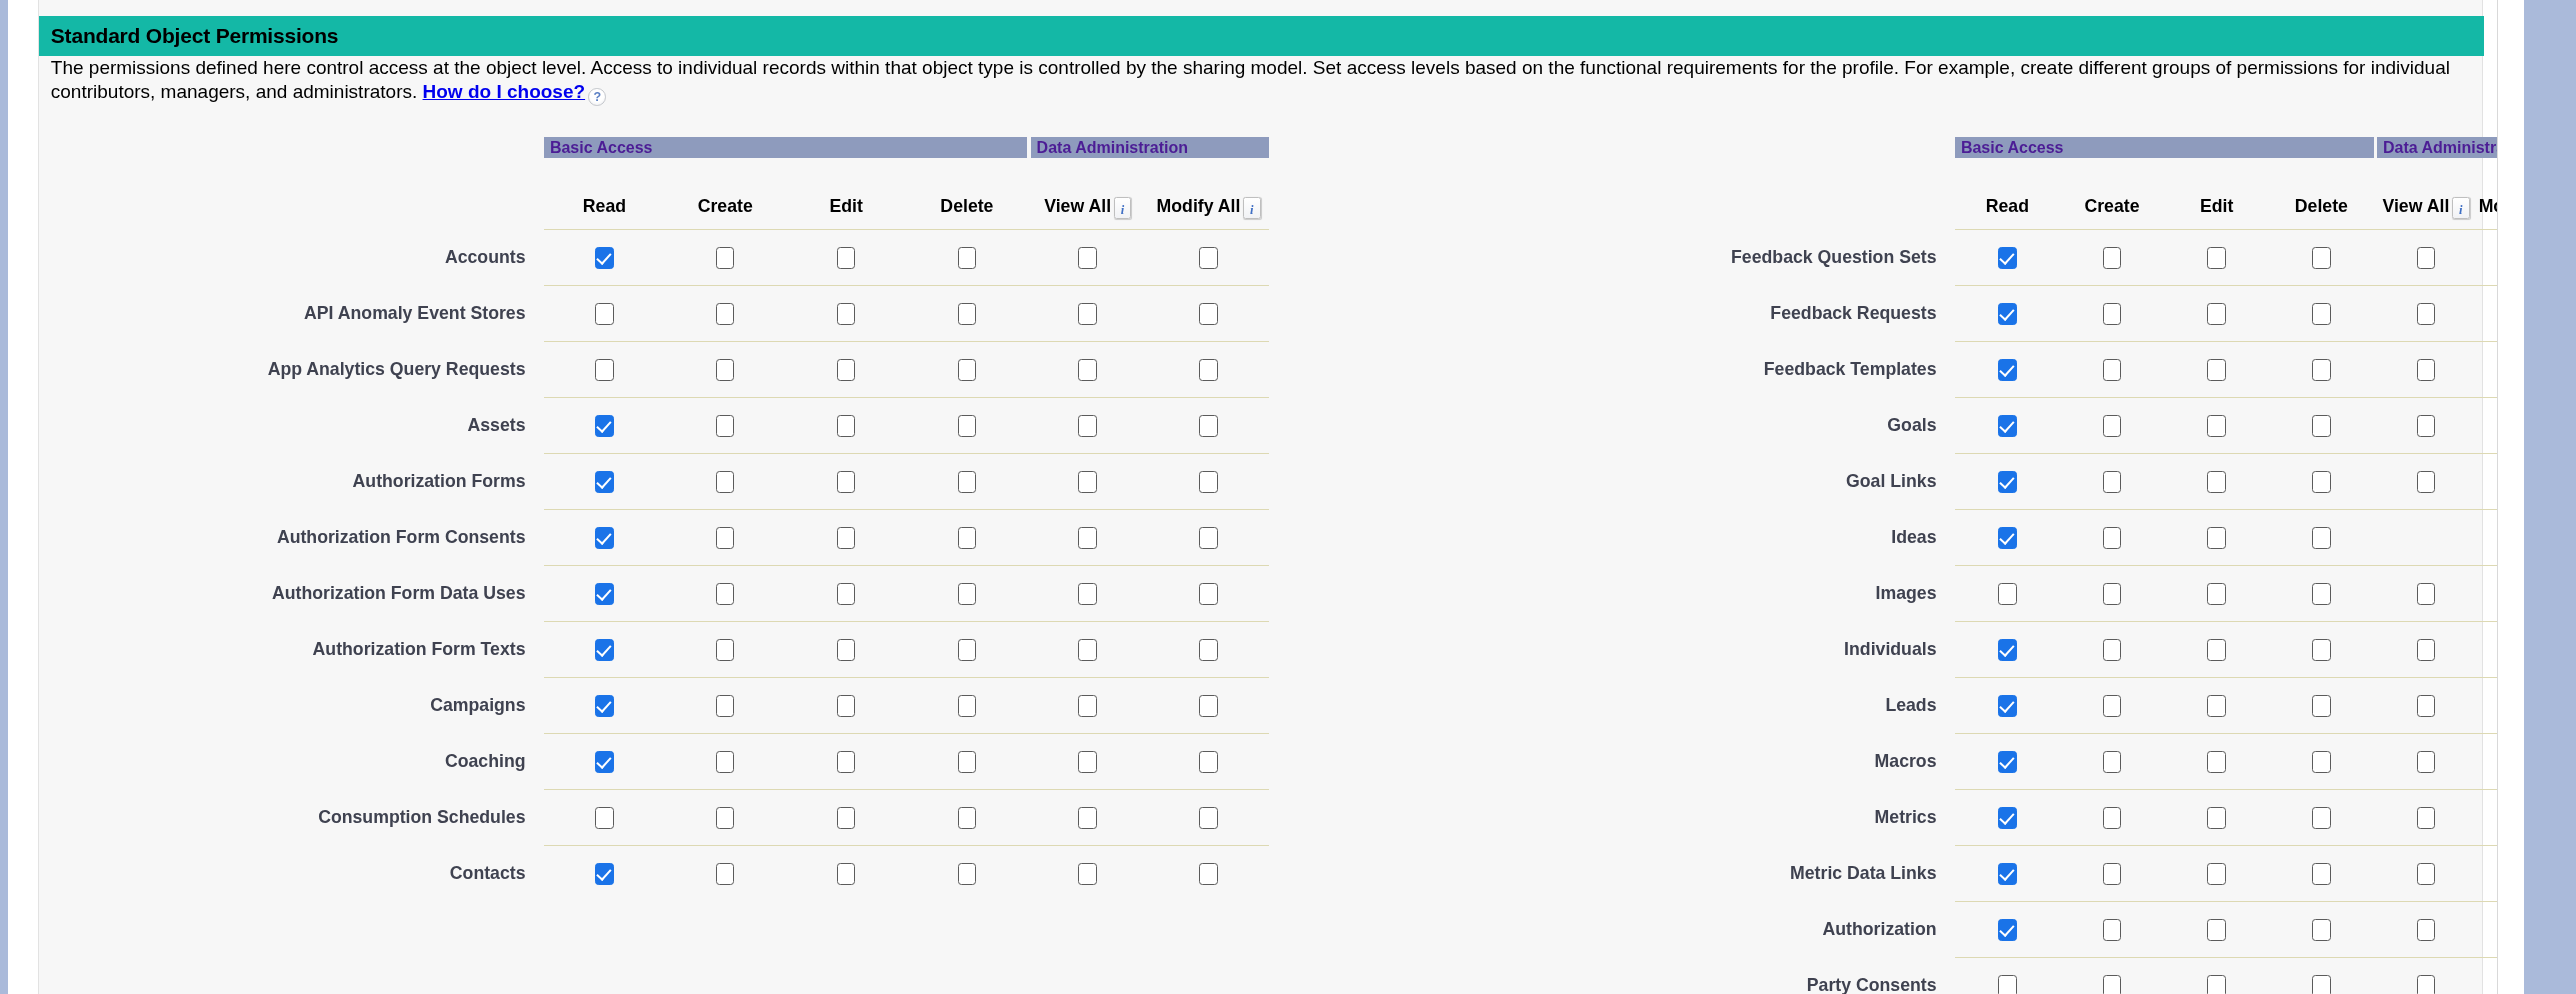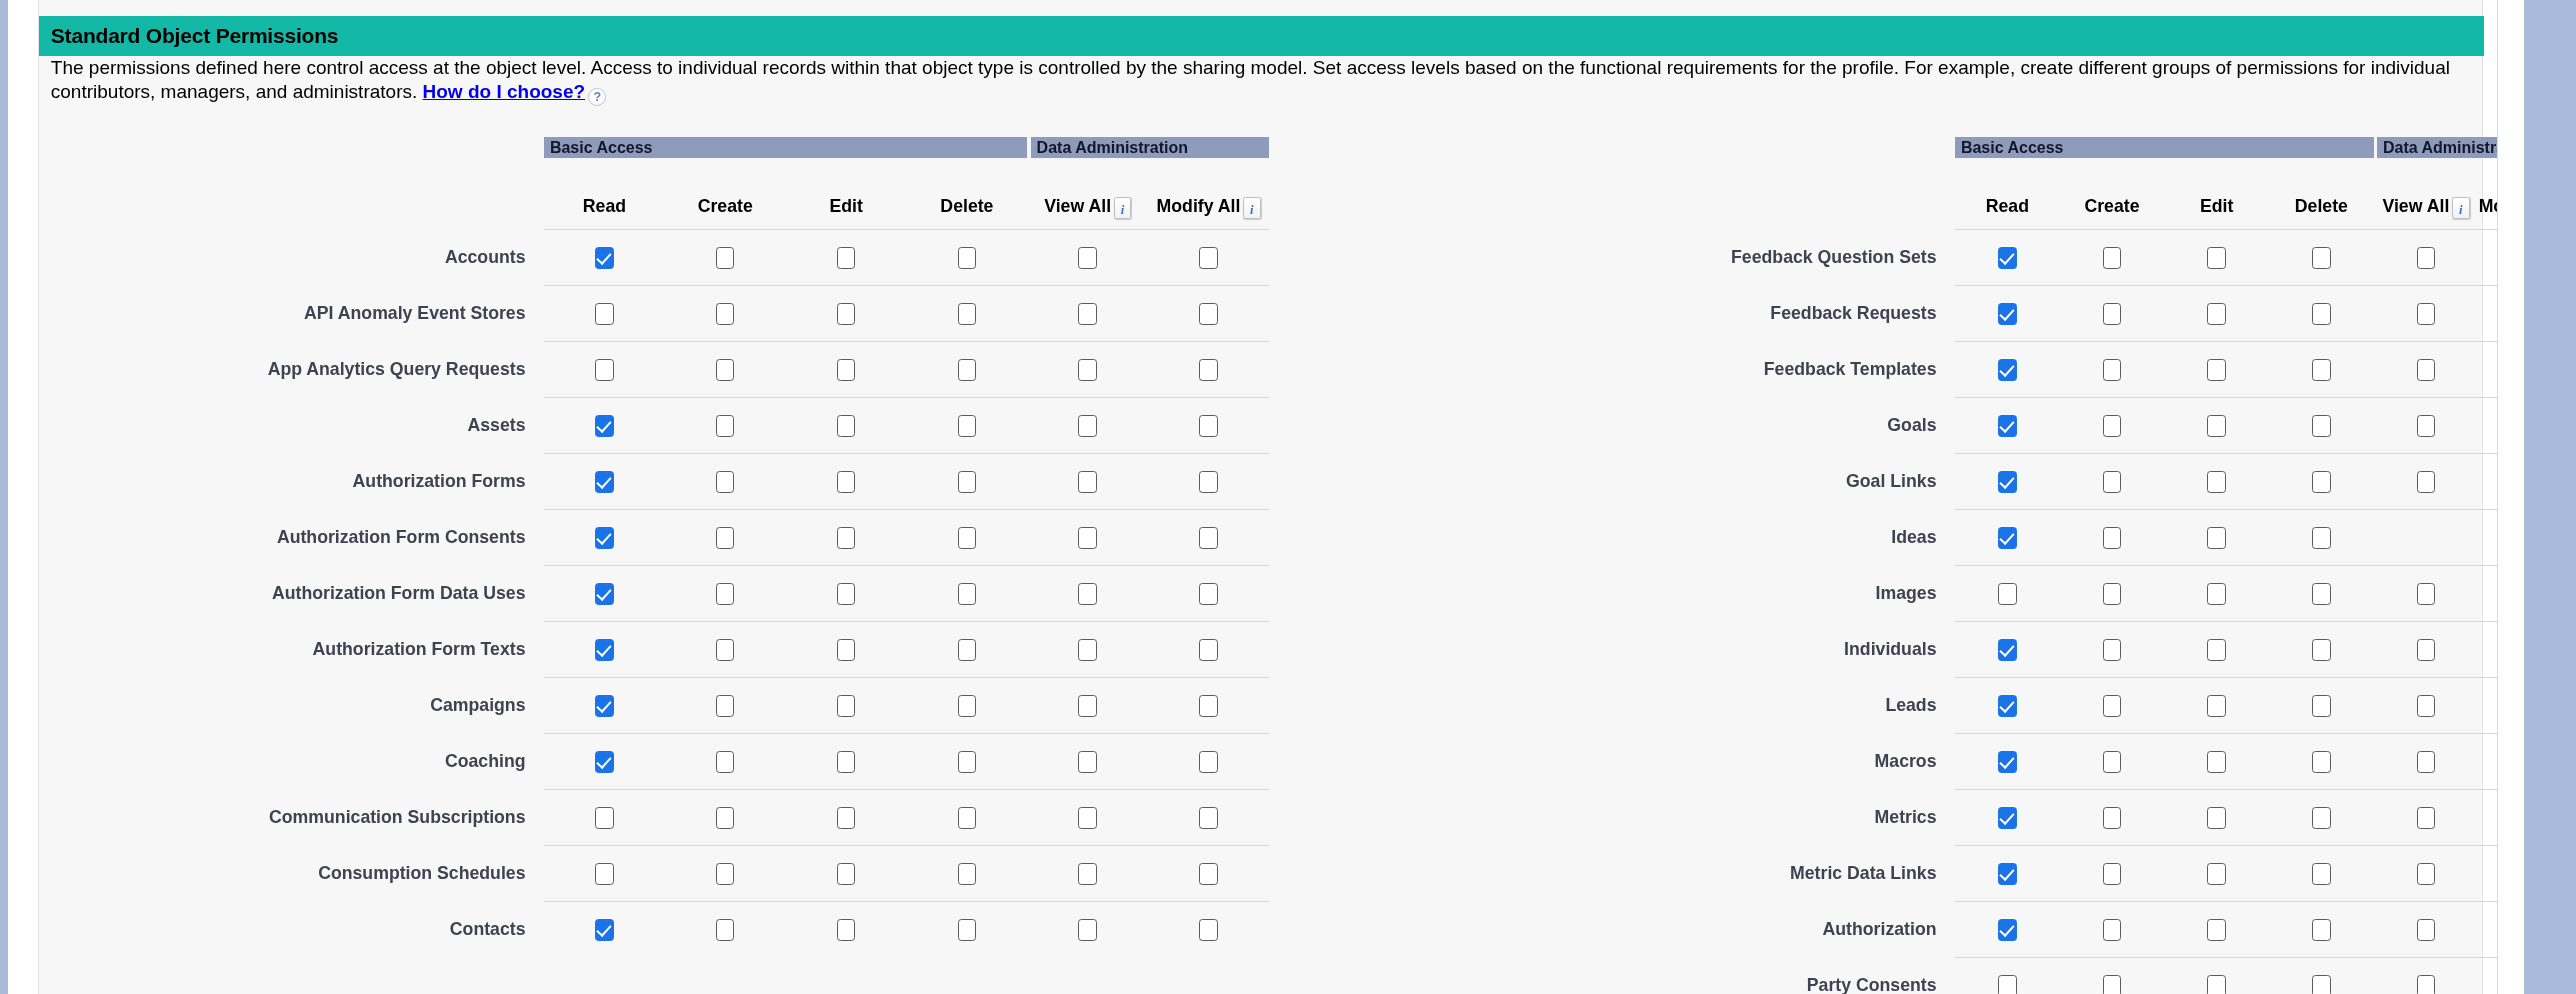--- a/index.html
+++ b/index.html
@@ -119,21 +119,21 @@
   .groupbar-row {
     display: grid;
     grid-template-columns: 404px repeat(6, 1fr);
     width: 1129px;
     height: 21px;
   }
   .perm-block.right .groupbar-row { width: 965px; grid-template-columns: 337px repeat(6, 1fr); }
 
   .groupbar {
     background: #8e9bbd;
-    color: #0f172a;
+    color: #4c1d95;
     font-size: 16px;
     font-weight: bold;
     line-height: 21px;
     padding-left: 5.9px;
     white-space: nowrap;
     overflow: hidden;
   }
   .groupbar.basic { grid-column: 2 / span 4; }
   .groupbar.dataadmin { grid-column: 6 / span 2; margin-left: 3.4px; }
   .groupbar-spacer { }
@@ -479,41 +479,20 @@
               <div class="cbx"></div>
             </div>
             <div class="cell">
               <div class="cbx"></div>
             </div>
             <div class="cell">
               <div class="cbx"></div>
             </div>
           </div>
           <div class="row">
-            <div class="row-label">Communication Subscriptions</div>
-            <div class="cell">
-              <div class="cbx"></div>
-            </div>
-            <div class="cell">
-              <div class="cbx"></div>
-            </div>
-            <div class="cell">
-              <div class="cbx"></div>
-            </div>
-            <div class="cell">
-              <div class="cbx"></div>
-            </div>
-            <div class="cell">
-              <div class="cbx"></div>
-            </div>
-            <div class="cell">
-              <div class="cbx"></div>
-            </div>
-          </div>
-          <div class="row">
             <div class="row-label">Consumption Schedules</div>
             <div class="cell">
               <div class="cbx"></div>
             </div>
             <div class="cell">
               <div class="cbx"></div>
             </div>
             <div class="cell">
               <div class="cbx"></div>
             </div>

